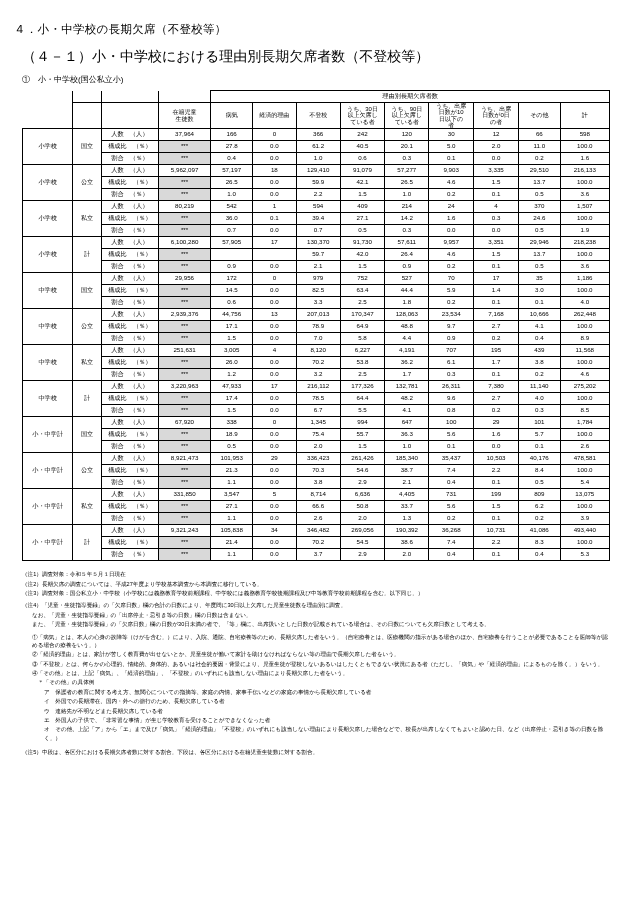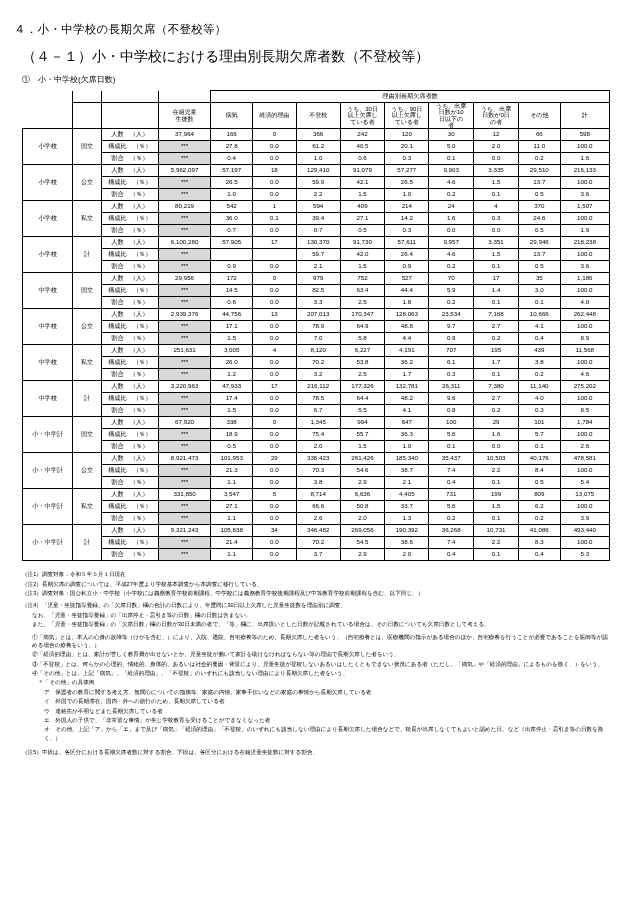--- a/index.html
+++ b/index.html
@@ -112,21 +112,21 @@
     font-size: 5.6px;
   }
 </style>
 </head>
 <body>
 
 <div class="page">
 
   <h1 class="title">４．小・中学校の長期欠席（不登校等）</h1>
   <div class="subtitle">（４－１）小・中学校における理由別長期欠席者数（不登校等）</div>
-  <div class="subsubtitle">①　小・中学校(欠席日数)</div>
+  <div class="subsubtitle">①　小・中学校(国公私立小)</div>
 
   <table class="data">
     <colgroup>
       <col style="width:46px">
       <col style="width:26px">
       <col style="width:52px">
       <col style="width:48px">
       <col style="width:38px">
       <col style="width:40px">
       <col style="width:40px">

